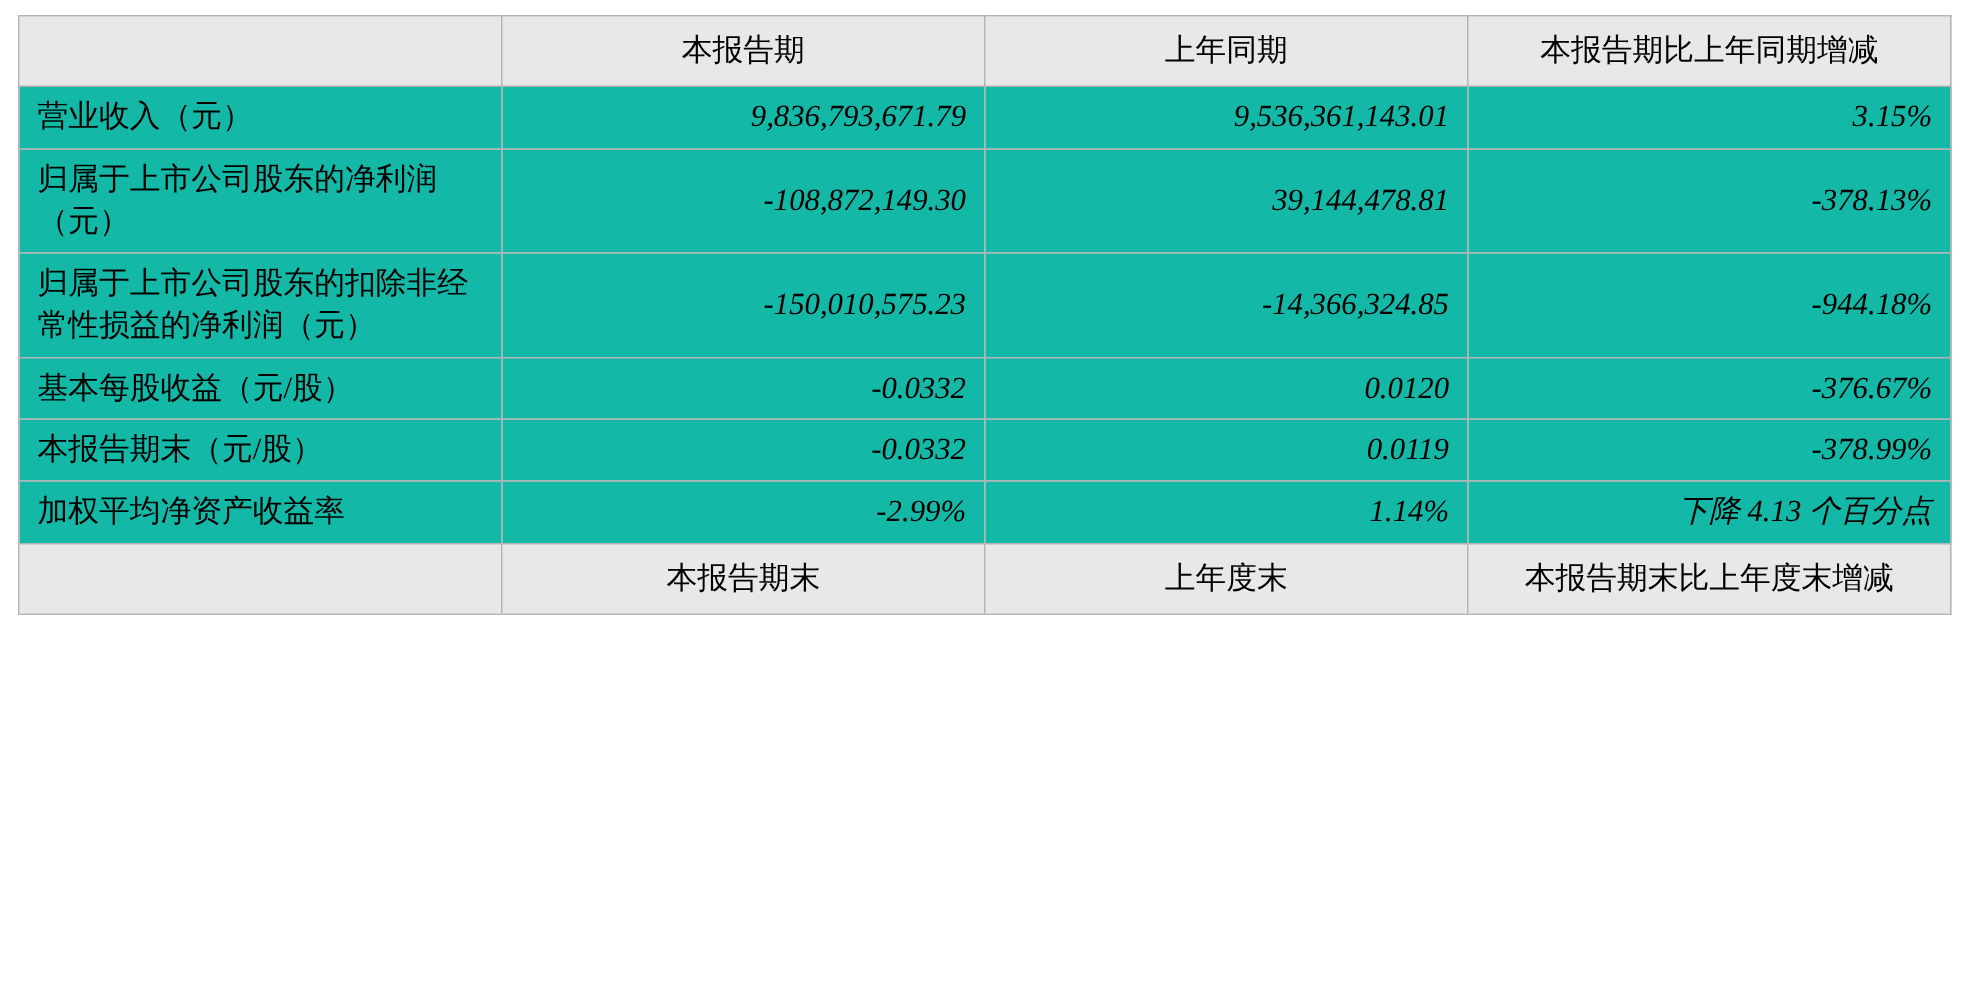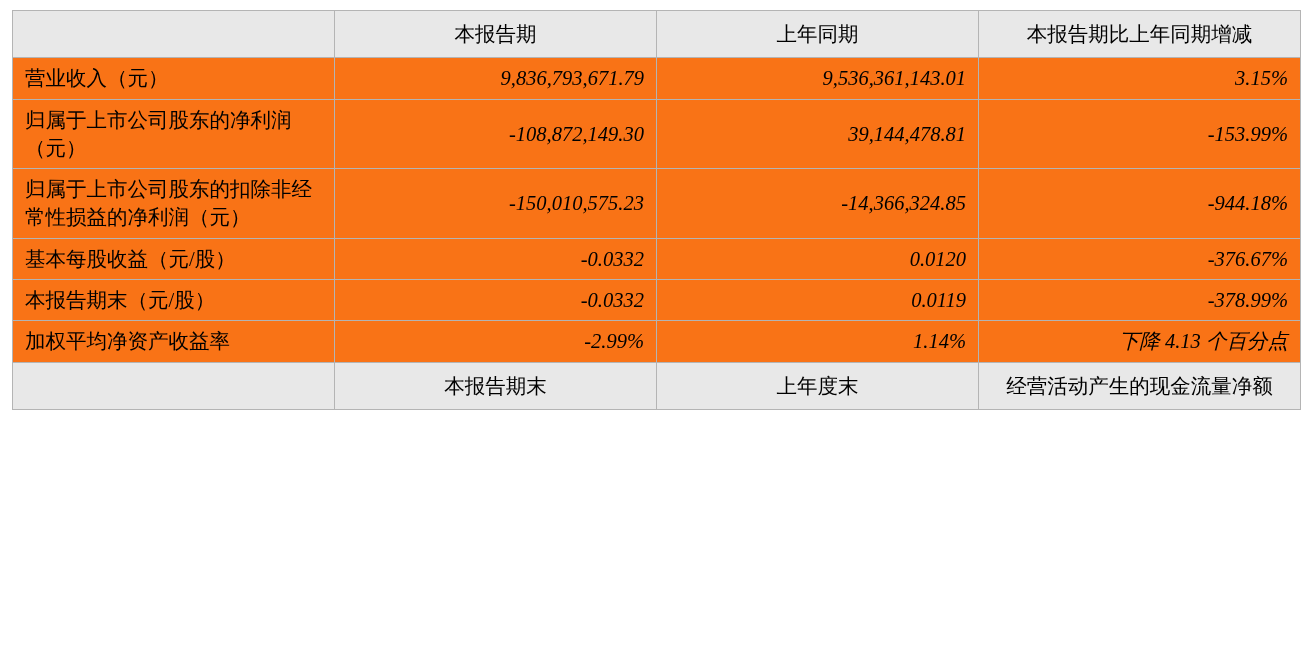--- a/index.html
+++ b/index.html
@@ -25,21 +25,21 @@
     width: 1288px;
     margin: 10px 20px 0 12px;
     table-layout: fixed;
   }
   table.fin td {
     border: 1px solid #b4b4b4;
     padding: 6px 12px;
     font-size: 20.5px;
     line-height: 1.38;
     vertical-align: middle;
-    background: #f97316;
+    background: #14b8a6;
   }
   col.c1 { width: 322px; }
   col.c2 { width: 322px; }
   col.c3 { width: 322px; }
   col.c4 { width: 322px; }
 
   tr.hdr td {
     background: #e8e8e8;
     text-align: center;
     font-size: 20.5px;
@@ -84,21 +84,21 @@
         <td class="label">营业收入（元）</td>
         <td class="num">9,836,793,671.79</td>
         <td class="num">9,536,361,143.01</td>
         <td class="num">3.15%</td>
       </tr>
 
       <tr>
         <td class="label tall">归属于上市公司股东的净利润（元）</td>
         <td class="num">-108,872,149.30</td>
         <td class="num">39,144,478.81</td>
-        <td class="num">-153.99%</td>
+        <td class="num">-378.13%</td>
       </tr>
 
       <tr>
         <td class="label tall">归属于上市公司股东的扣除非经常性损益的净利润（元）</td>
         <td class="num">-150,010,575.23</td>
         <td class="num">-14,366,324.85</td>
         <td class="num">-944.18%</td>
       </tr>
 
 
@@ -120,19 +120,19 @@
         <td class="label">加权平均净资产收益率</td>
         <td class="num">-2.99%</td>
         <td class="num">1.14%</td>
         <td class="num">下降 4.13 个百分点</td>
       </tr>
 
       <tr class="hdr">
         <td class="blank"></td>
         <td>本报告期末</td>
         <td>上年度末</td>
-        <td>经营活动产生的现金流量净额</td>
+        <td>本报告期末比上年度末增减</td>
       </tr>
 
 
     </tbody>
   </table>
 </div>
 
 </body></html>

